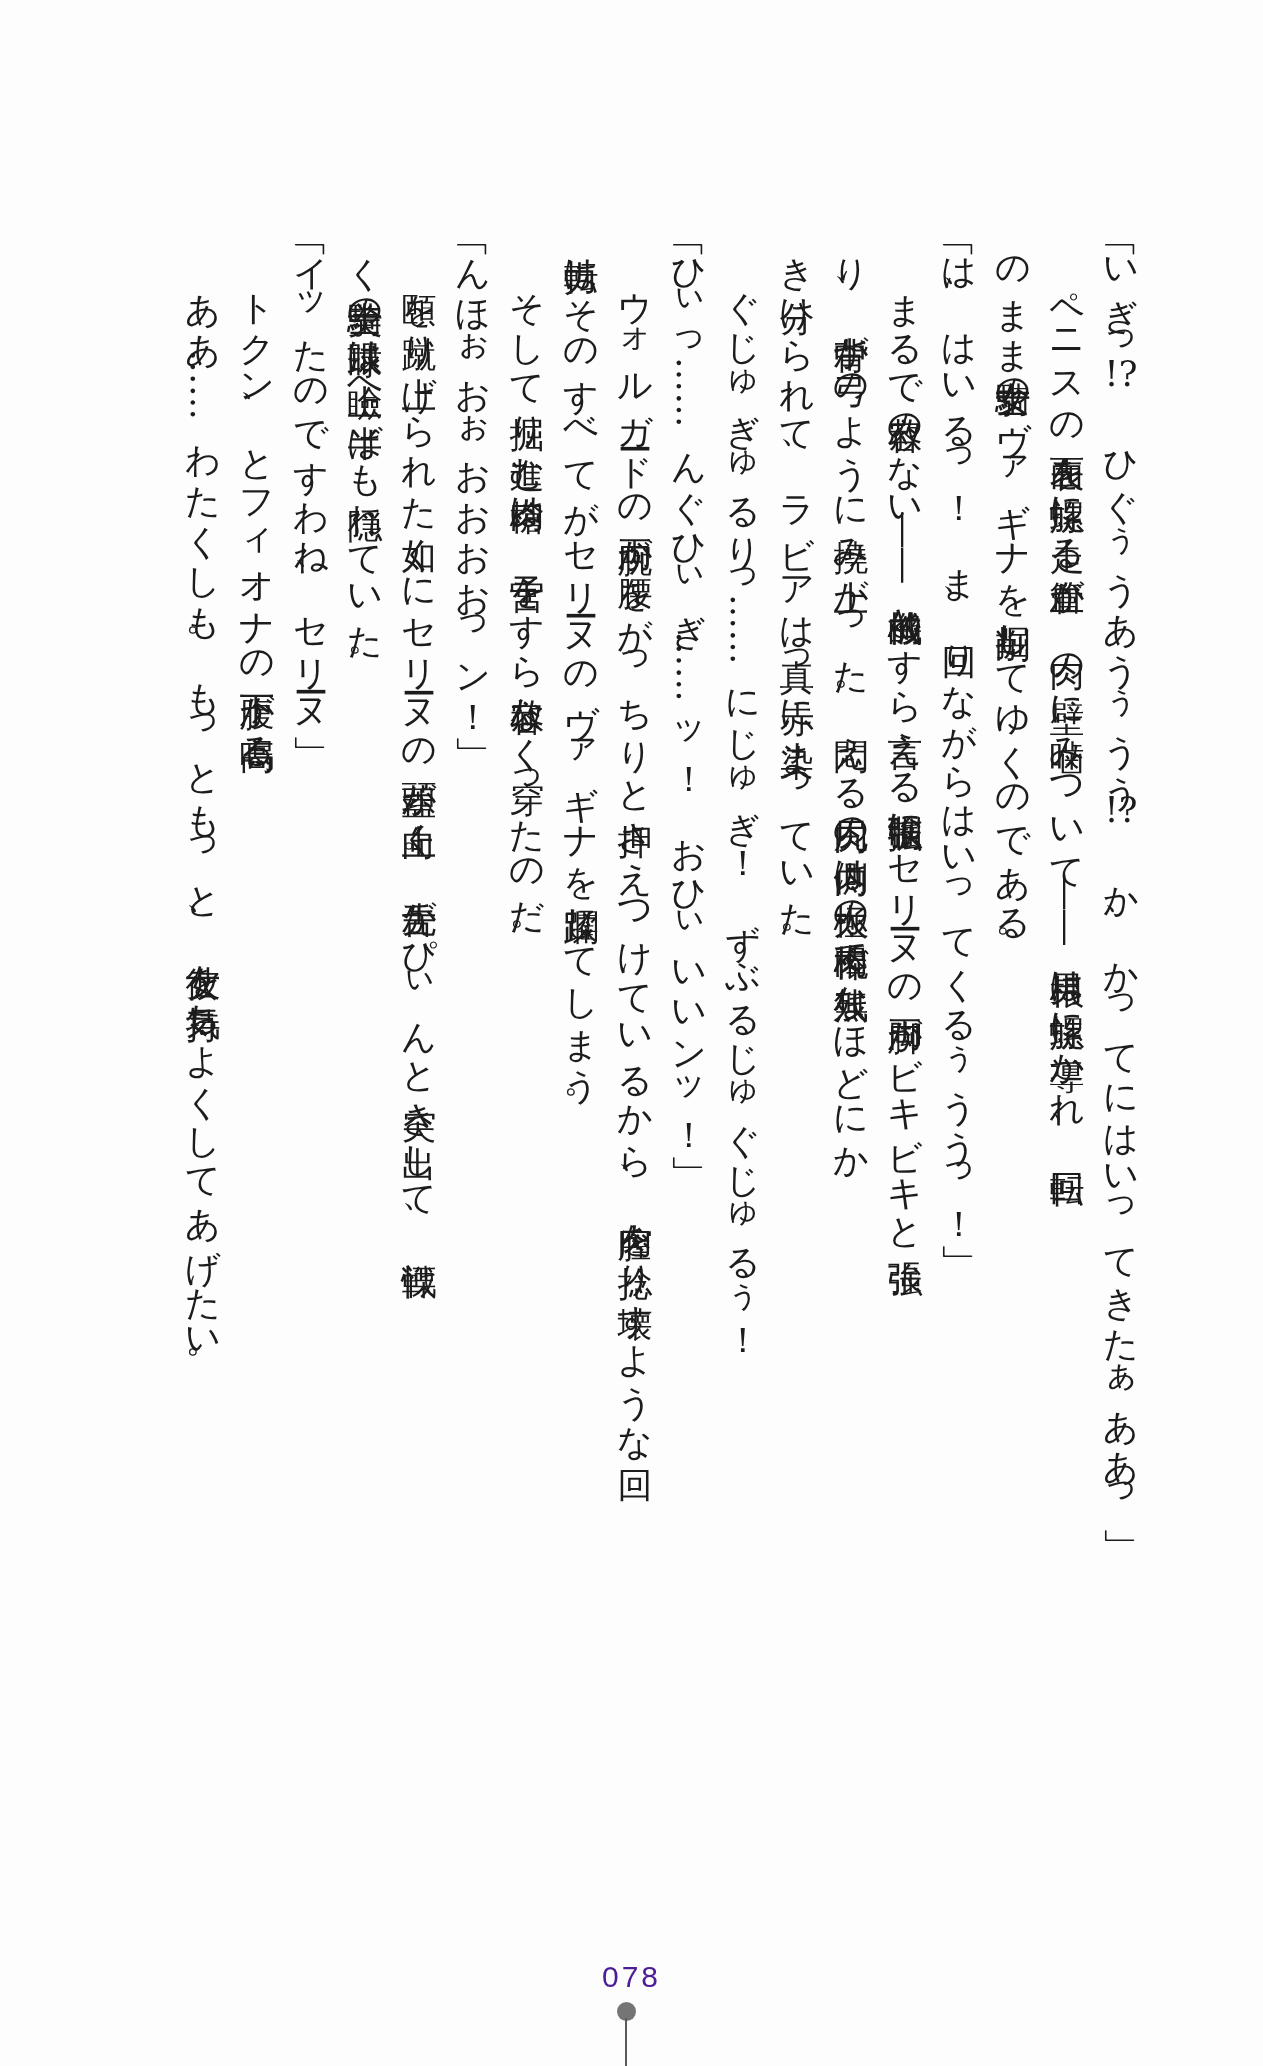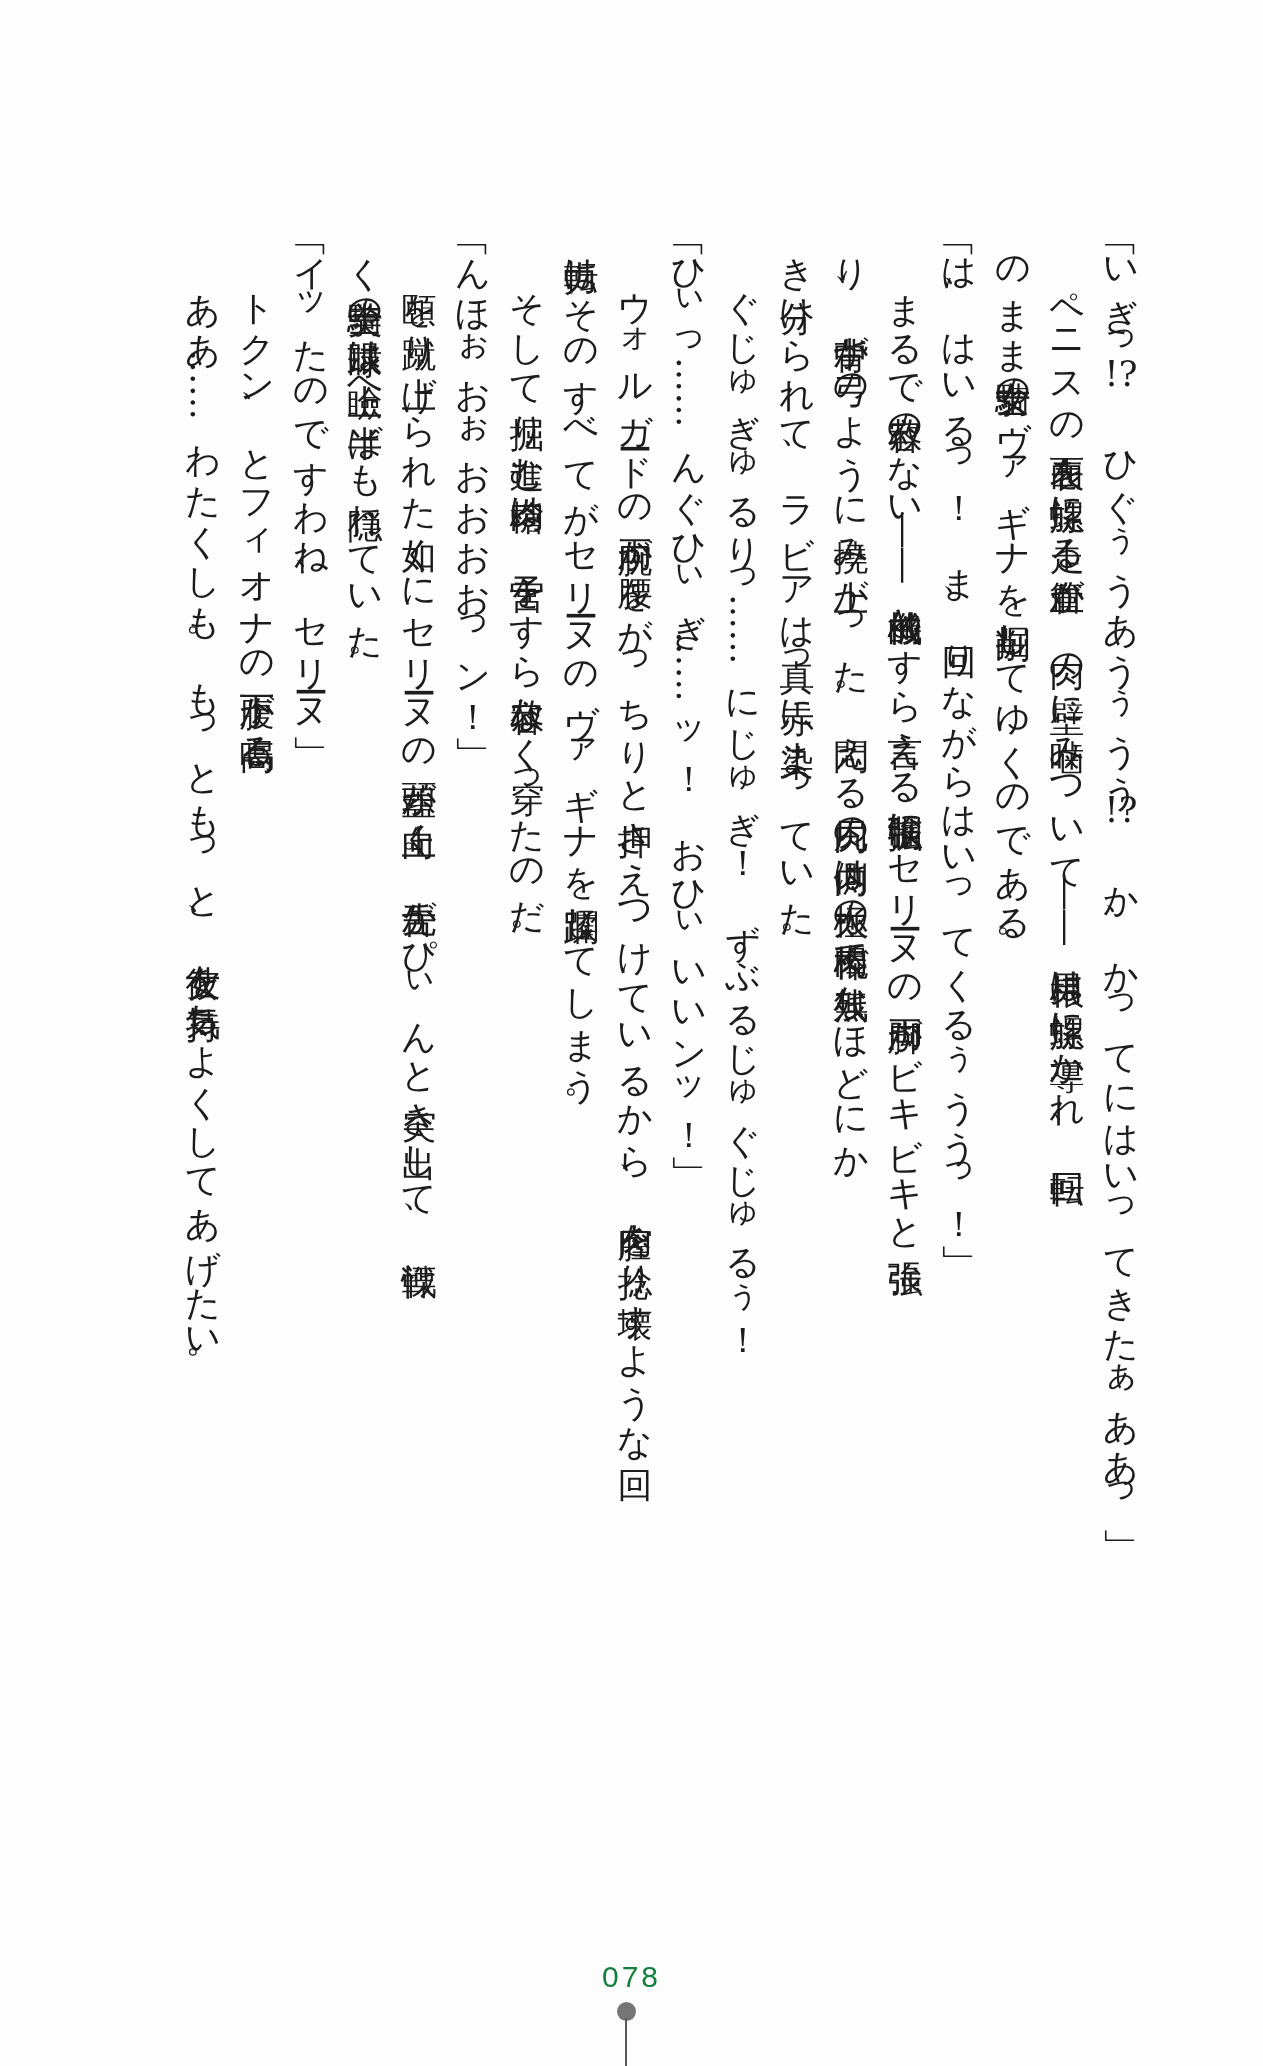--- a/index.html
+++ b/index.html
@@ -29,21 +29,21 @@
     .tcy { text-combine-upright: all; -webkit-text-combine: horizontal; }
     .footer {
       position: absolute;
       left: 0;
       top: 1960px;
       width: 100%;
       text-align: center;
       font-family: "Liberation Sans", "DejaVu Sans", sans-serif;
       font-size: 30px;
       letter-spacing: 3px;
-      color: #15803d;
+      color: #4c1d95;
     }
     .marker-dot {
       position: absolute;
       left: 617px;
       top: 2002px;
       width: 19px;
       height: 19px;
       border-radius: 50%;
       background: #757575;
     }

